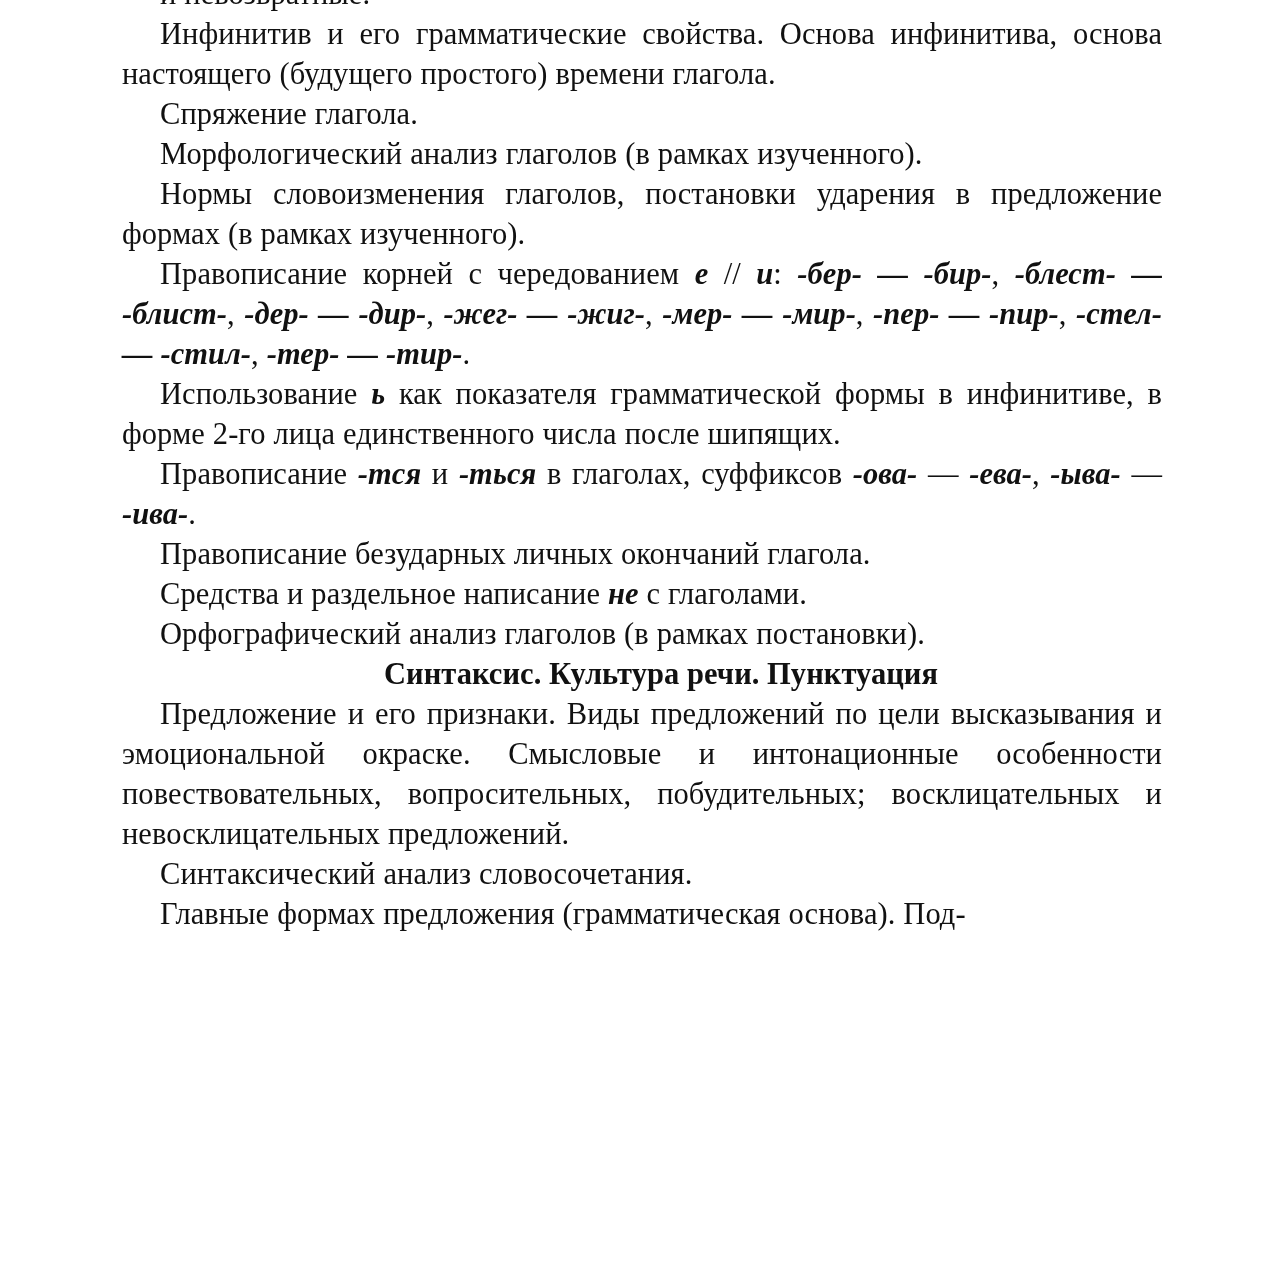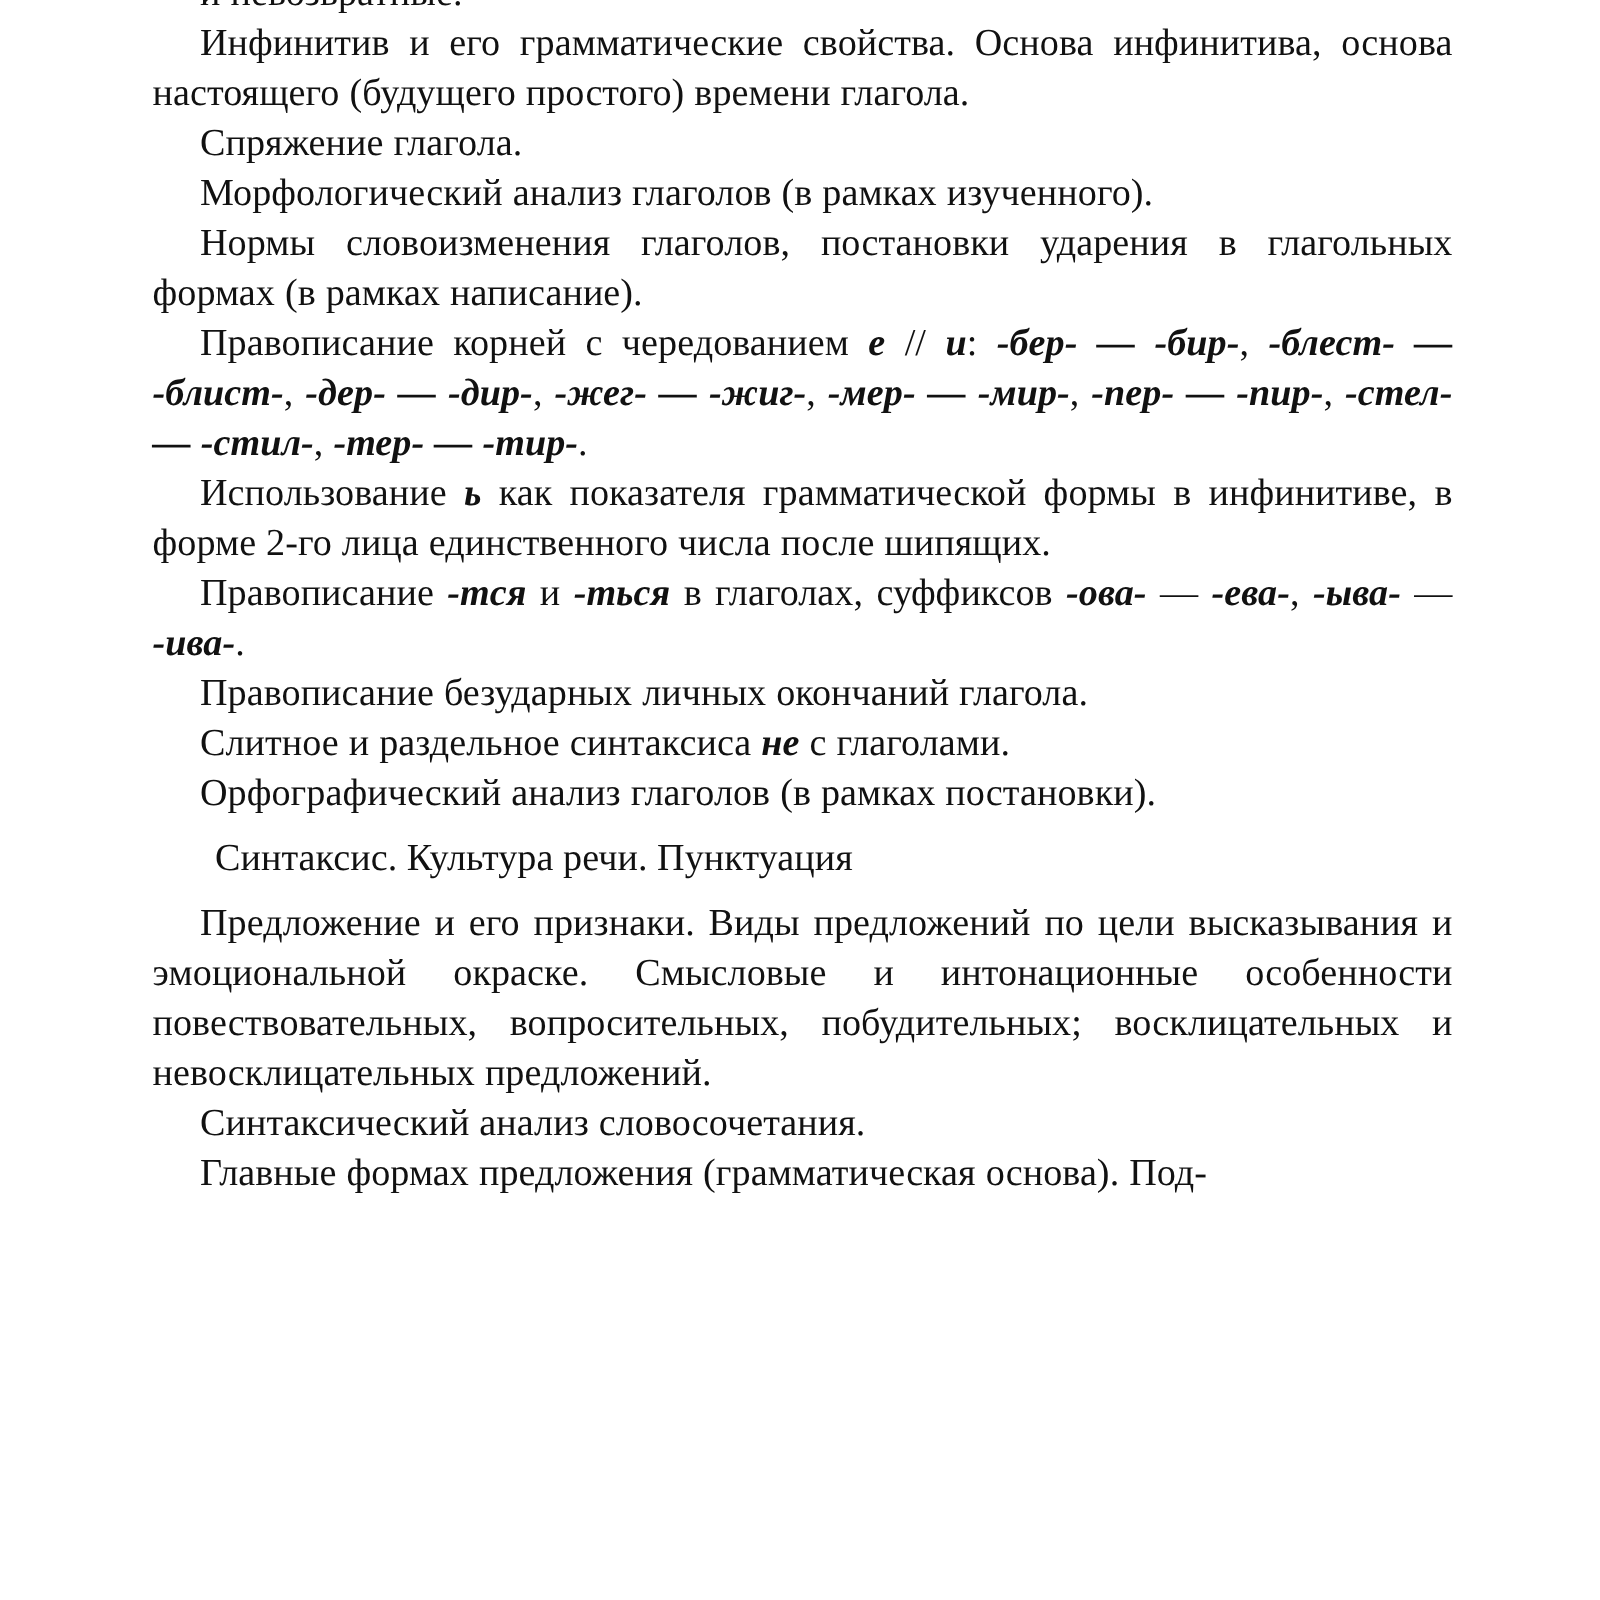--- a/index.html
+++ b/index.html
@@ -43,27 +43,27 @@
     line-height: 40px;
     letter-spacing: 0.05px;
     word-spacing: 0.3px;
     hyphens: manual;
   }
 
   
   p.para { text-align-last: left; }
 
   h2.section-heading {
-    margin: 12px;
+    margin: 0;
     padding: 0;
     text-indent: 38px;
     font-size: 30.5px;
     line-height: 40px;
-    font-weight: normal;
-    text-align: left;
+    font-weight: bold;
+    text-align: center;
     letter-spacing: 0.05px;
   }
 
   .root {
     font-weight: bold;
     font-style: italic;
   }
 
   .clipped-top {
     
@@ -77,39 +77,39 @@
   <div class="text-column">
 
     <p class="para clipped-top">и невозвратные.</p>
 
     <p class="para">Инфинитив и его грамматические свойства. Основа инфинитива, основа настоящего (будущего простого) времени глагола.</p>
 
     <p class="para">Спряжение глагола.</p>
 
     <p class="para">Морфологический анализ глаголов (в рамках изученного).</p>
 
-    <p class="para">Нормы словоизменения глаголов, постановки ударения в глагольных формах (в рамках написание).</p>
+    <p class="para">Нормы словоизменения глаголов, постановки ударения в предложение формах (в рамках изученного).</p>
 
     <p class="para">
       <span>Правописание корней с чередованием </span><span class="root">е</span><span> // </span><span class="root">и</span><span>: </span><span class="root">-бер-</span> <span class="root">—</span> <span class="root">-бир-</span><span>,</span> <span class="root">-блест-</span> <span class="root">—</span> <span class="root">-блист-</span><span>,</span> <span class="root">-дер-</span> <span class="root">—</span> <span class="root">-дир-</span><span>,</span> <span class="root">-жег-</span> <span class="root">—</span> <span class="root">-жиг-</span><span>,</span> <span class="root">-мер-</span> <span class="root">—</span> <span class="root">-мир-</span><span>,</span> <span class="root">-пер-</span> <span class="root">—</span> <span class="root">-пир-</span><span>,</span> <span class="root">-стел-</span> <span class="root">—</span> <span class="root">-стил-</span><span>,</span> <span class="root">-тер-</span> <span class="root">—</span> <span class="root">-тир-</span><span>.</span>
     </p>
 
     <p class="para">
       <span>Использование </span><span class="root">ь</span><span> как показателя грамматической формы в инфинитиве, в форме 2-го лица единственного числа после шипящих.</span>
     </p>
 
     <p class="para">
       <span>Правописание </span><span class="root">-тся</span><span> и </span><span class="root">-ться</span><span> в глаголах, суффиксов </span><span class="root">-ова-</span><span> — </span><span class="root">-ева-</span><span>, </span><span class="root">-ыва-</span><span> — </span><span class="root">-ива-</span><span>.</span>
     </p>
 
     <p class="para">Правописание безударных личных окончаний глагола.</p>
 
 
     <p class="para">
-      <span>Слитное и раздельное синтаксиса </span><span class="root">не</span><span> с глаголами.</span>
+      <span>Средства и раздельное написание </span><span class="root">не</span><span> с глаголами.</span>
     </p>
 
     <p class="para">Орфографический анализ глаголов (в рамках постановки).</p>
 
     <h2 class="section-heading">Синтаксис. Культура речи. Пунктуация</h2>
 
 
 
     <p class="para">Предложение и его признаки. Виды предложений по цели высказывания и эмоциональной окраске. Смысловые и интонационные особенности повествовательных, вопросительных, побудительных; восклицательных и невосклицательных предложений.</p>
 

